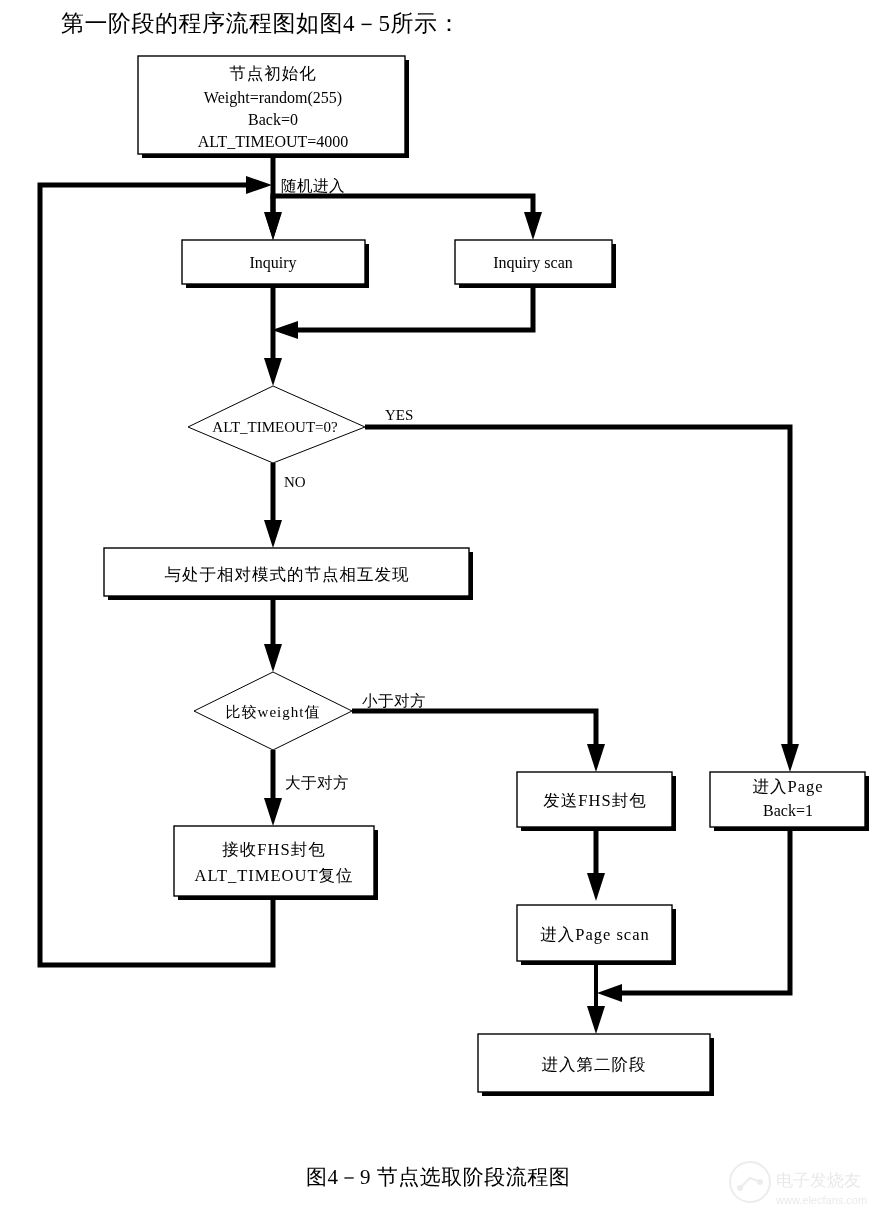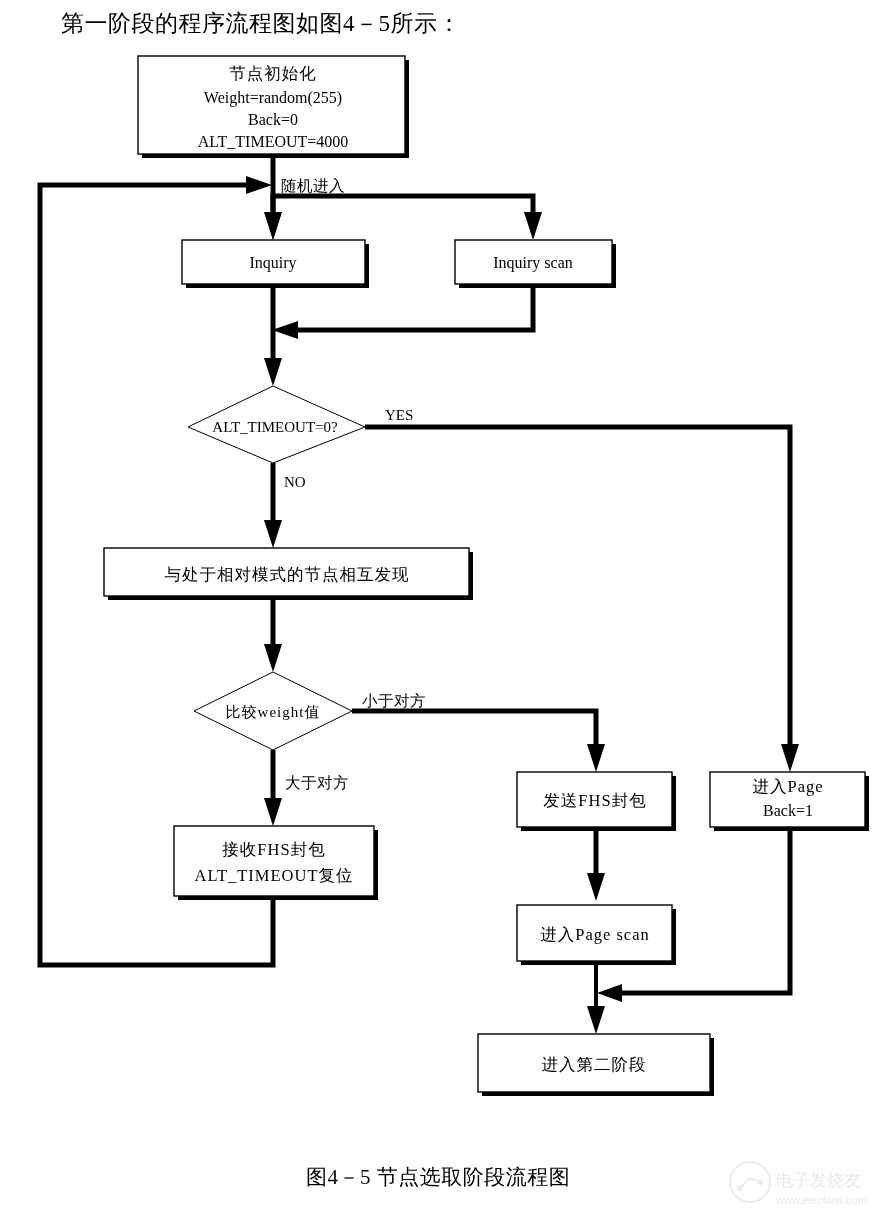--- a/index.html
+++ b/index.html
@@ -251,21 +251,21 @@
   </g>
 
   <g>
     <rect class="box-shadow" x="482" y="1038" width="232" height="58"></rect>
     <rect class="box-shape" x="478" y="1034" width="232" height="58"></rect>
     <text class="node-text-cjk" x="594" y="1070">进入第二阶段</text>
   </g>
 
 </svg>
 
-<div id="figure-caption">图4－5 节点选取阶段流程图</div>
+<div id="figure-caption">图4－9 节点选取阶段流程图</div>
 
 <svg id="watermark" viewBox="0 0 146 62">
   <circle cx="24" cy="30" r="20" fill="none" stroke="#777777" stroke-width="2"></circle>
   <path d="M 14 36 L 24 26 L 34 30" fill="none" stroke="#777777" stroke-width="2"></path>
   <circle cx="14" cy="36" r="3" fill="#777777"></circle>
   <circle cx="34" cy="30" r="3" fill="#777777"></circle>
   <text class="wm-text" x="50" y="34" font-size="17">电子发烧友</text>
   <text class="wm-text" x="50" y="52" font-size="11">www.elecfans.com</text>
 </svg>
 

